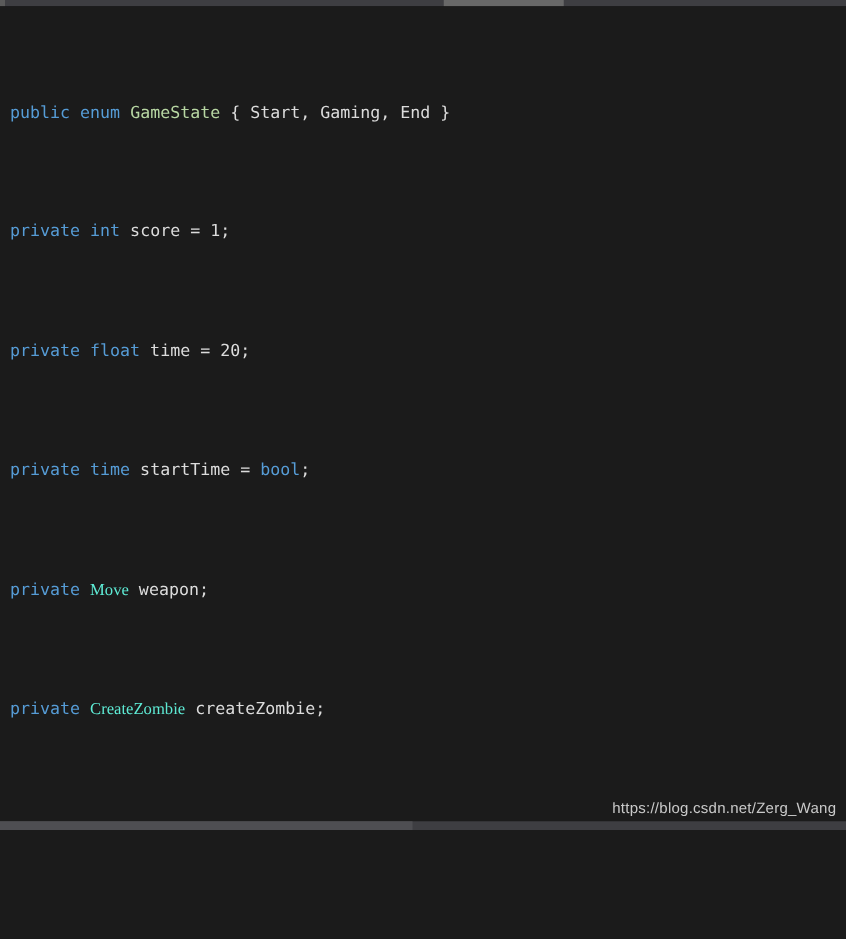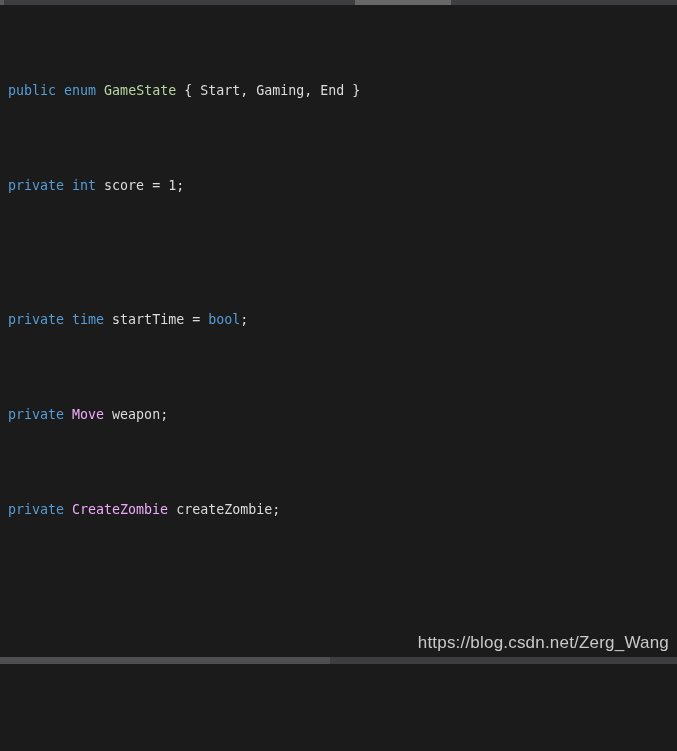--- a/index.html
+++ b/index.html
@@ -90,31 +90,31 @@
   .ln {
     position: relative;
     height: 19.05px;
     padding-left: 8px;
     white-space: pre;
     color: #dcdcdc;
   }
 
   
   .kw   { color: #569cd6; }               
-  .type { color: #f0abfc; }               
+  .type { color: #5eead4; font-family: Liberation Serif, serif; }               
   .enm  { color: #b8d7a3; }               
   .pl   { color: #dcdcdc; }
 
   
   #watermark {
     position: absolute;
     right: 8px;
     bottom: 11px;
     font-family: "Liberation Sans", sans-serif;
-    font-size: 17px;
+    font-size: 12px;
     color: #c9c9c9;
     letter-spacing: 0.2px;
     white-space: nowrap;
     pointer-events: none;
   }
 </style>
 </head>
 <body>
 
 <div id="editor-window" style="background: rgb(27, 27, 27);">
@@ -127,20 +127,21 @@
   <div id="code-surface" style="background: rgb(27, 27, 27);">
     <div id="code-lines">
 
       
       <div class="ln"><span class="kw">public</span><span class="pl"> </span><span class="kw">enum</span><span class="pl"> </span><span class="enm">GameState</span><span class="pl"> { Start, Gaming, End }</span></div>
 
       
       <div class="ln"><span class="kw">private</span><span class="pl"> </span><span class="kw">int</span><span class="pl"> score = 1;</span></div>
 
       
+      <div class="ln"><span class="kw">private</span><span class="pl"> </span><span class="kw">float</span><span class="pl"> time = 20;</span></div>
 
       
       <div class="ln"><span class="kw">private</span><span class="pl"> </span><span class="kw">time</span><span class="pl"> startTime = </span><span class="kw">bool</span><span class="pl">;</span></div>
 
       
       <div class="ln"><span class="kw">private</span><span class="pl"> </span><span class="type">Move</span><span class="pl"> weapon;</span></div>
 
       
       <div class="ln"><span class="kw">private</span><span class="pl"> </span><span class="type">CreateZombie</span><span class="pl"> createZombie;</span></div>
 

